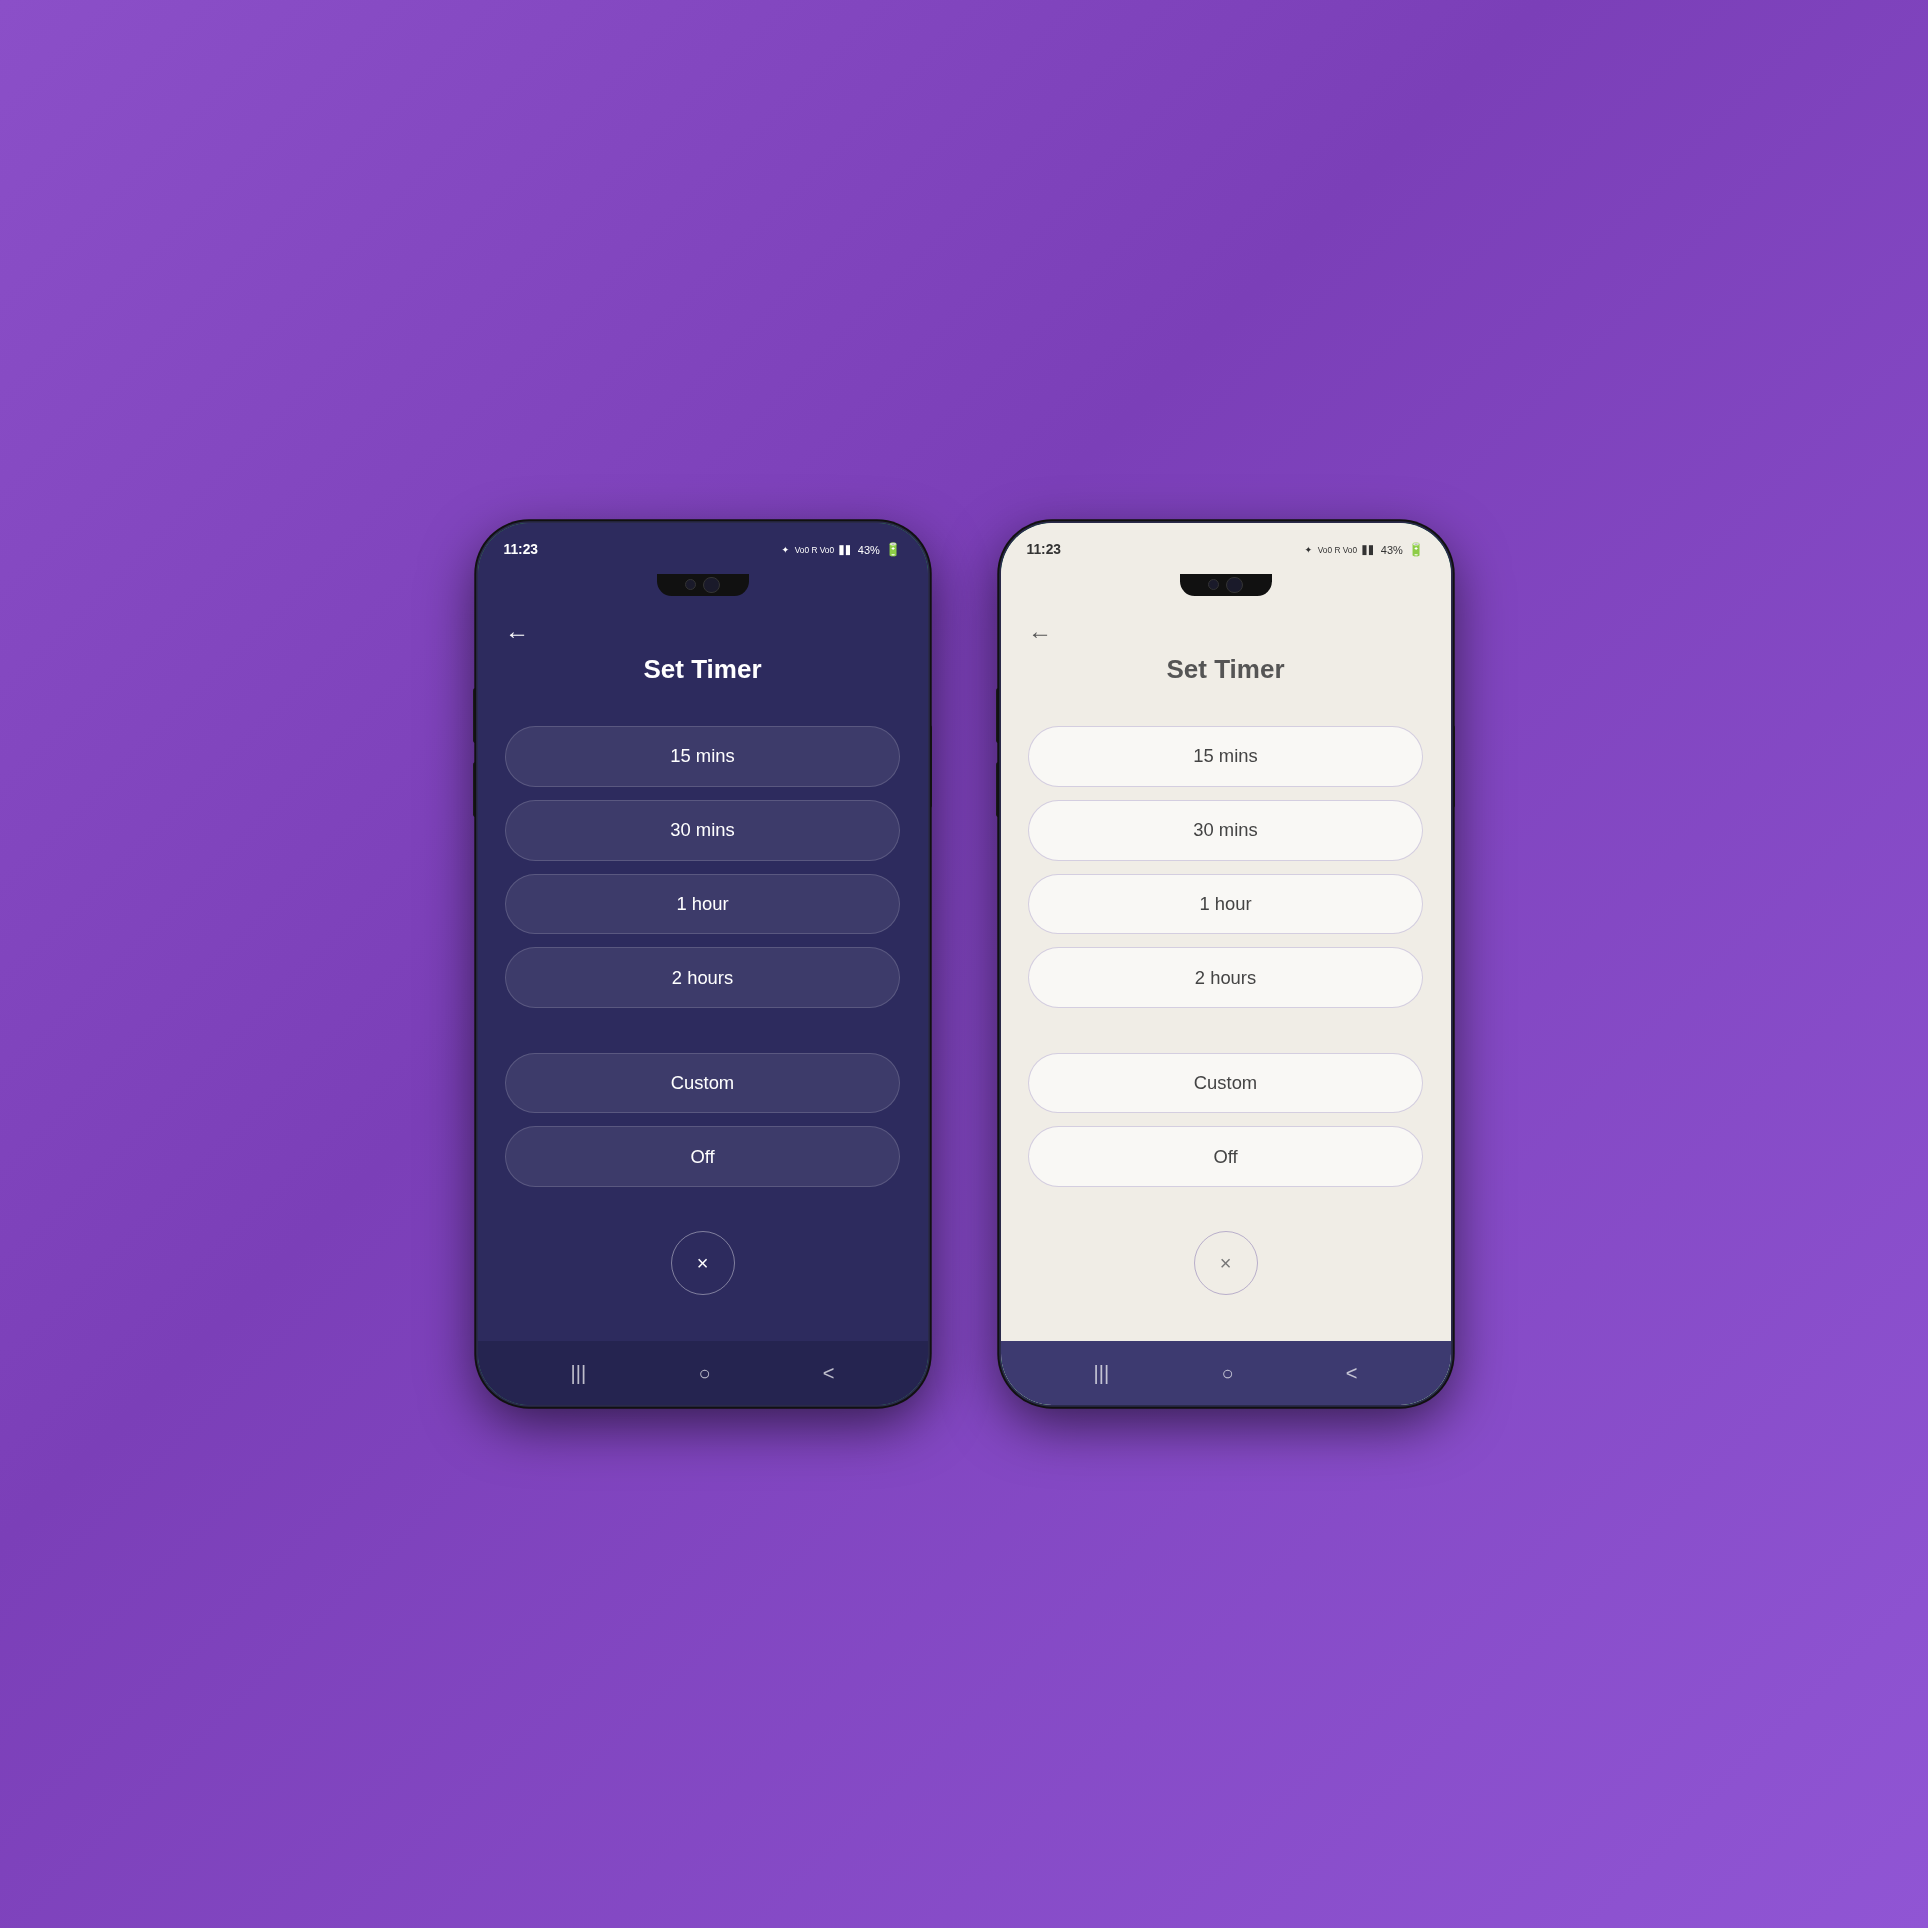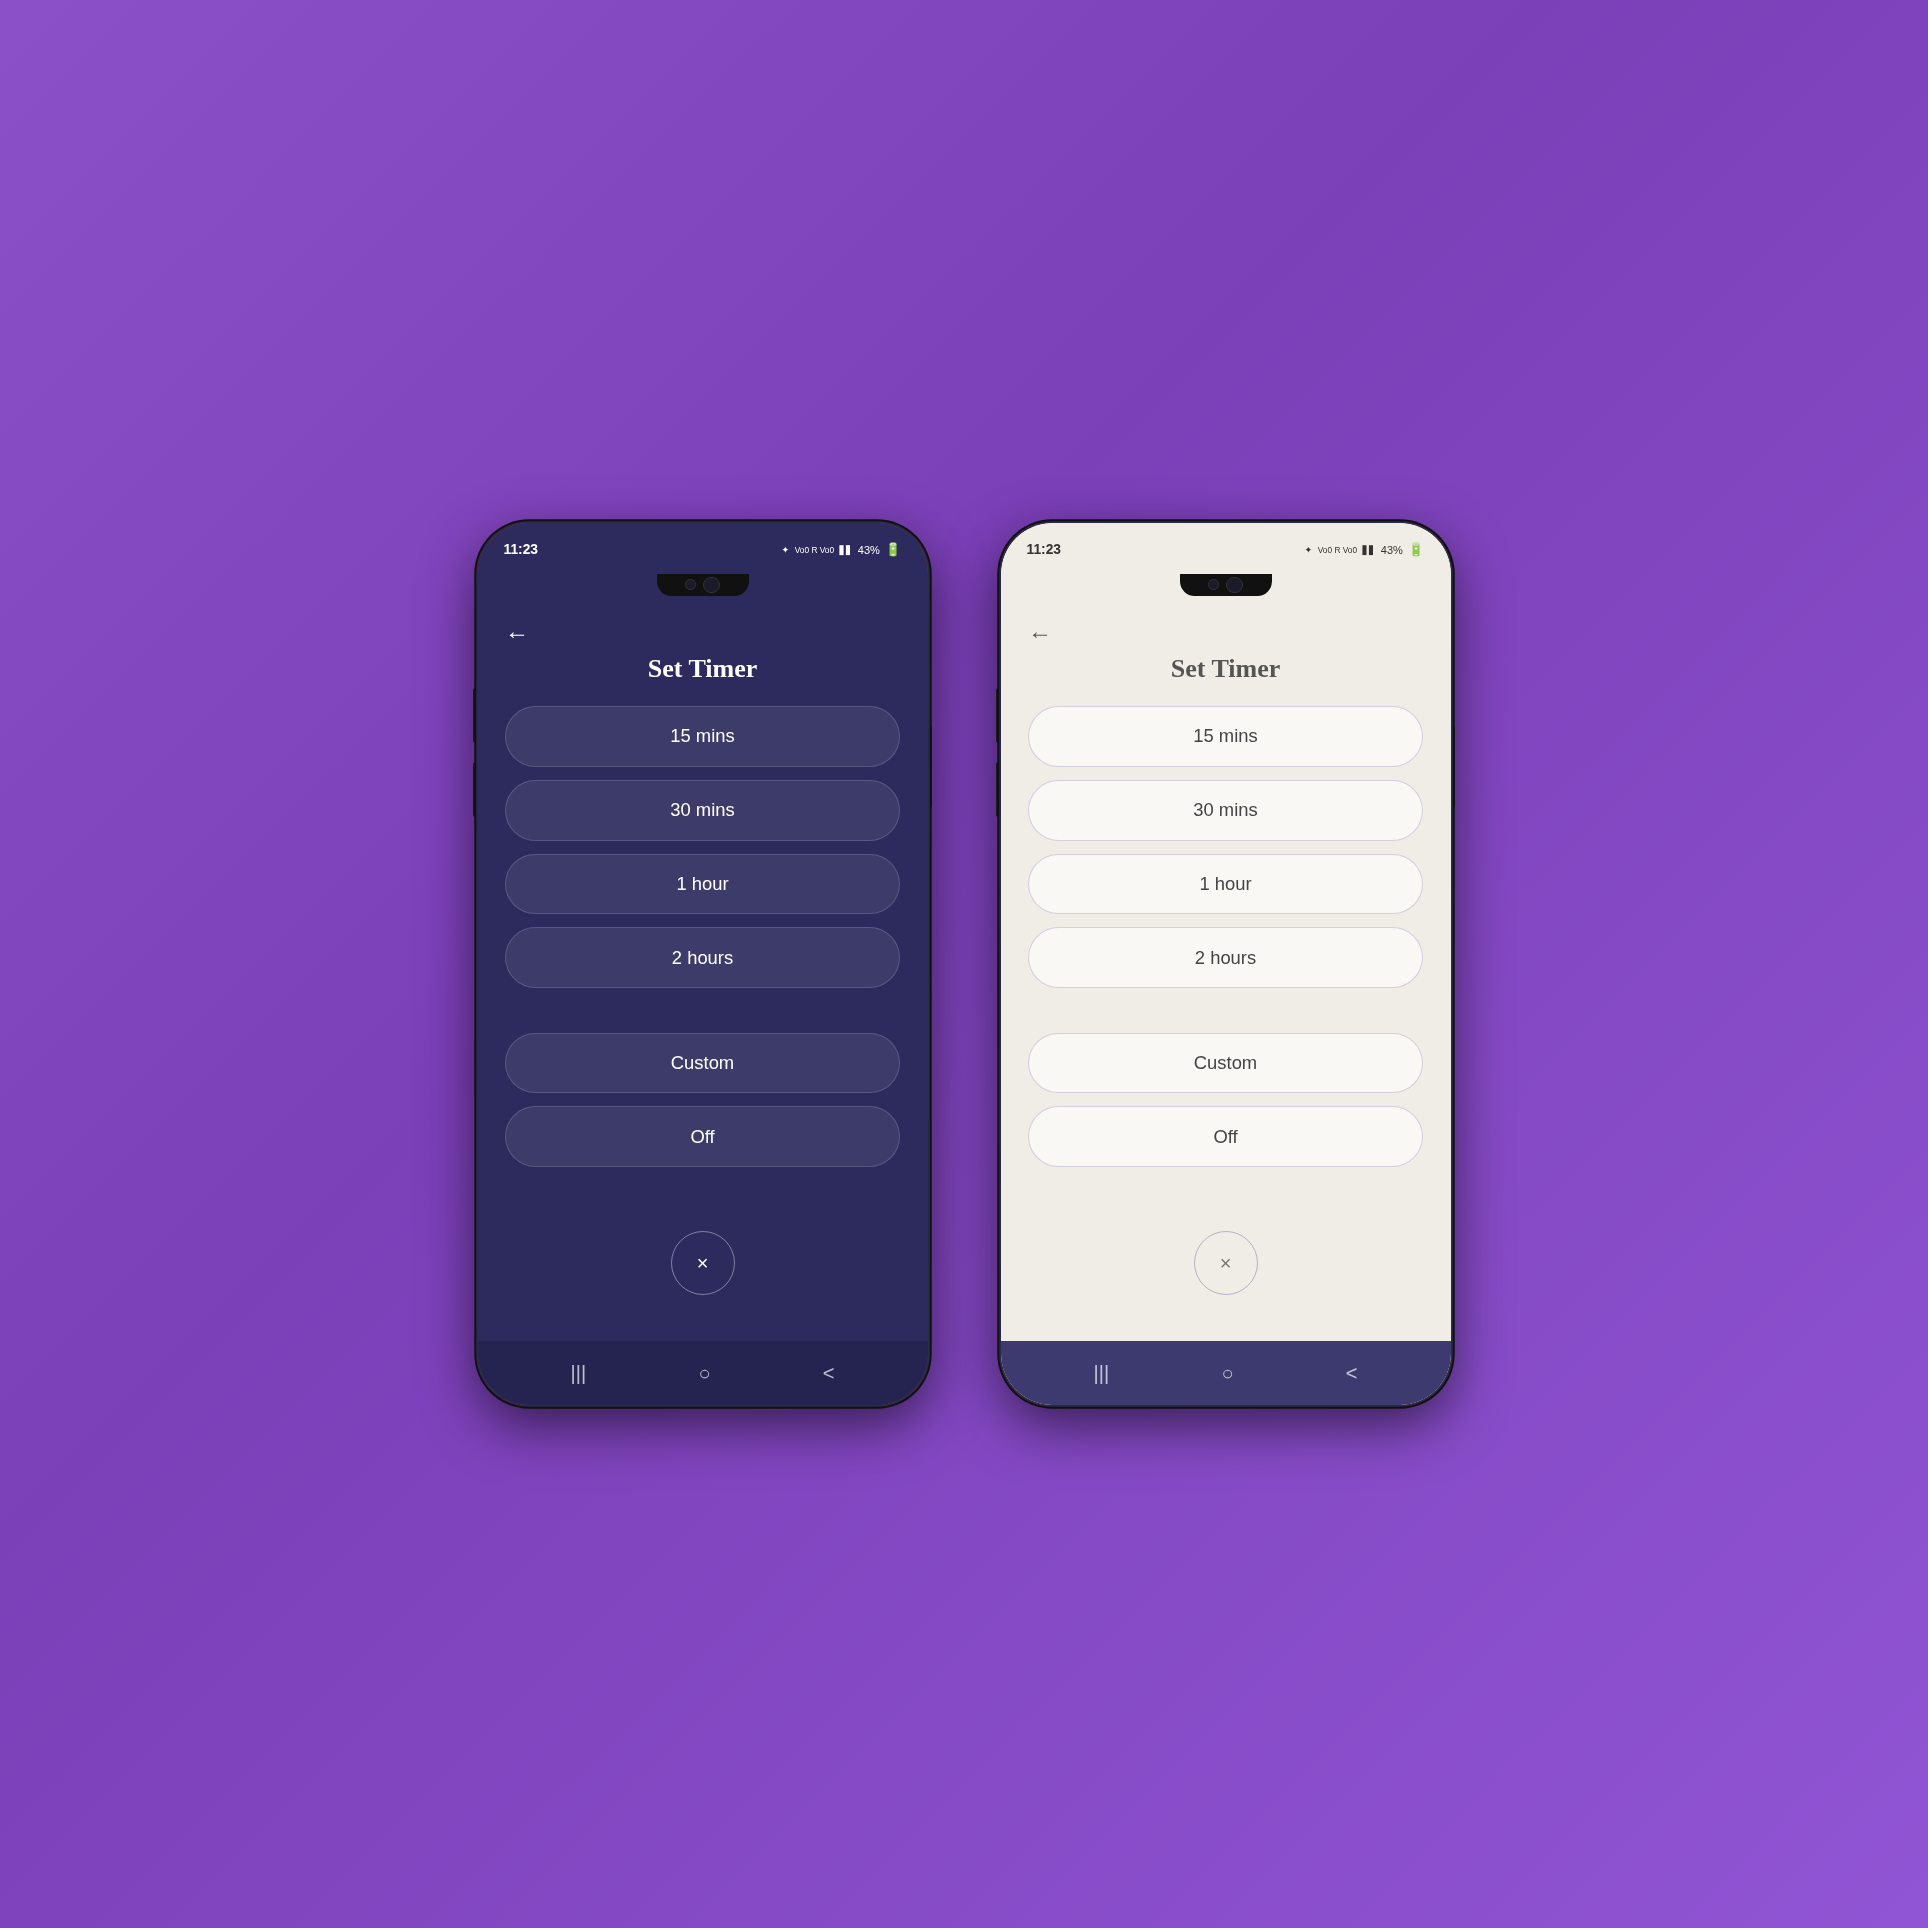--- a/index.html
+++ b/index.html
@@ -19,21 +19,21 @@
       position: relative;
       width: 450px;
       height: 882px;
     }
 
     
     .phone-frame {
       position: absolute;
       inset: 0;
       border-radius: 51px;
-      background: #b91c1c;
+      background: #22c55e;
       box-shadow:
         0 0 0 1.8px #2a2a4a,
         0 0 0 3.7px #111,
         0 18.4px 55px rgba(0,0,0,0.6),
         inset 0 0 0 0.9px #3a3a5a;
       overflow: hidden;
     }
 
     
     .phone-btn-left {
@@ -170,22 +170,21 @@
 
     .back-arrow-light {
       color: #555;
     }
 
     .page-title {
       text-align: center;
       font-size: 26px;
       font-weight: 600;
       color: white;
-      margin-bottom: 22px;
-      font-family: Liberation Serif, serif;
+      margin-bottom: 41px;
     }
 
     .page-title-light {
       color: #555;
     }
 
     .timer-options {
       display: flex;
       flex-direction: column;
       gap: 13px;

